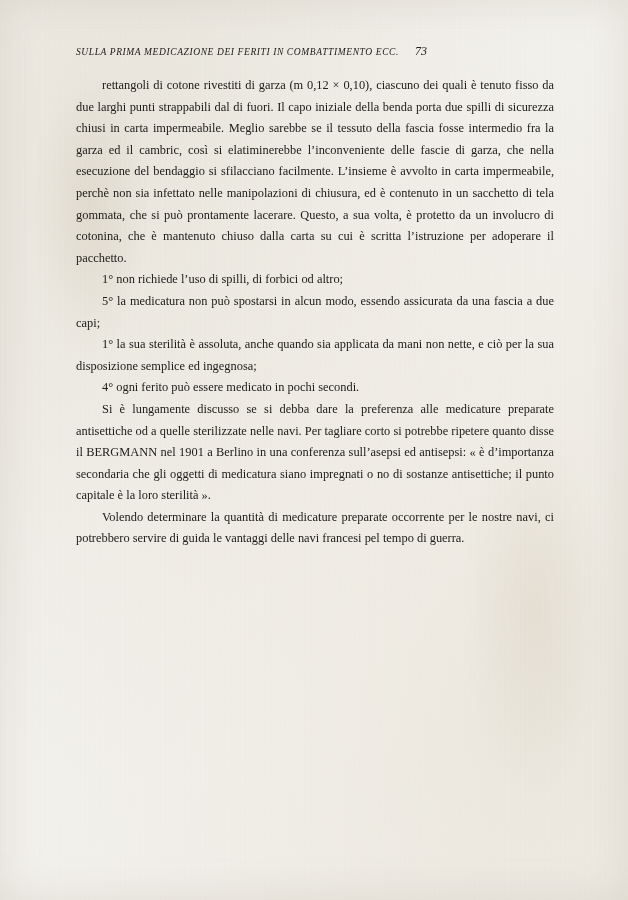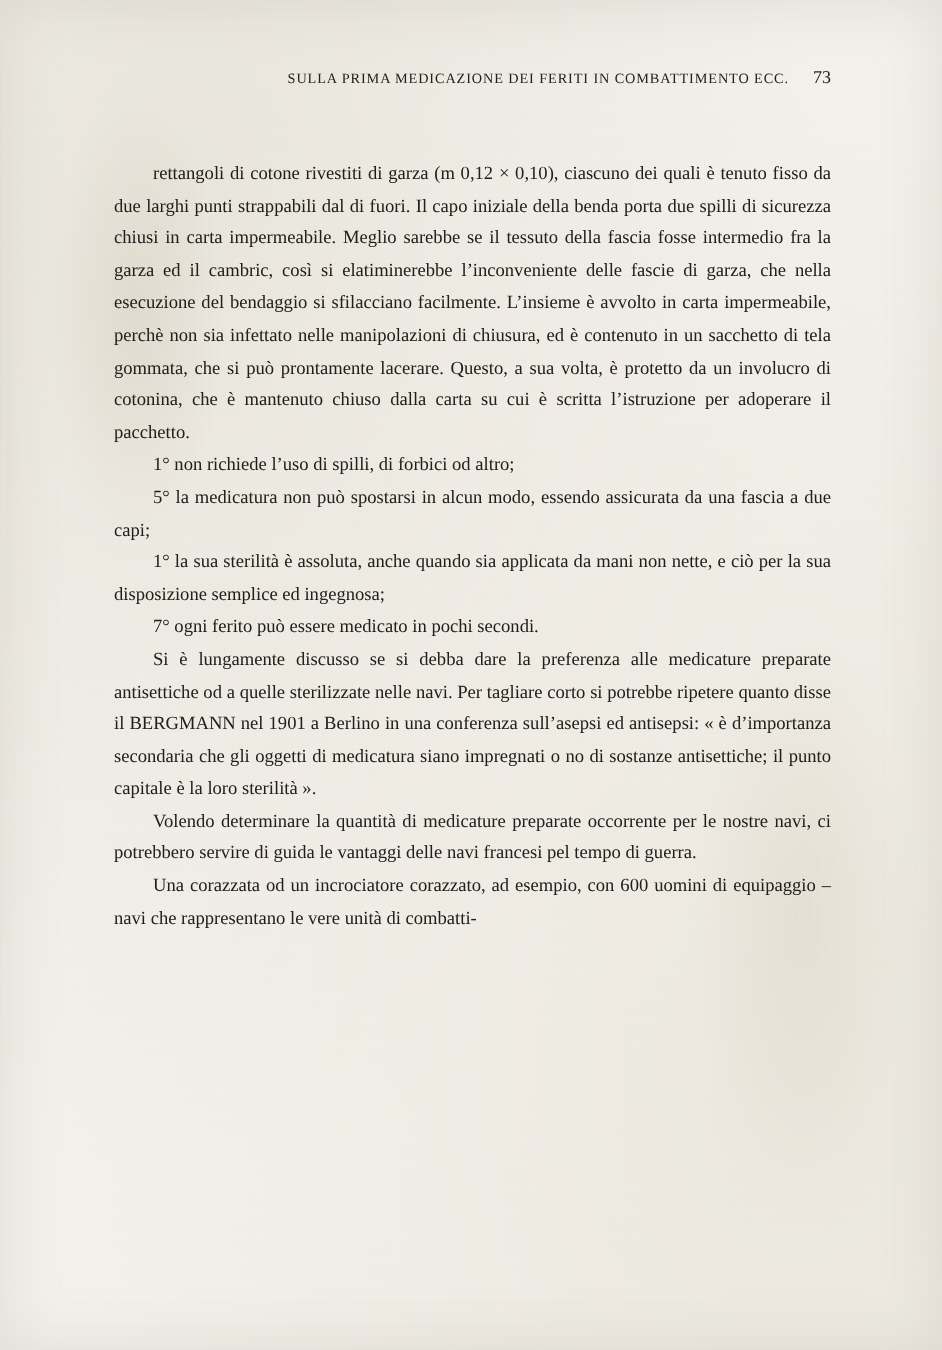--- a/index.html
+++ b/index.html
@@ -35,25 +35,25 @@
   .text-block {
     position: absolute;
     left: 76px;
     top: 44px;
     width: 478px;
   }
   .running-head {
     font-size: 9.5px;
     letter-spacing: 0.6px;
     color: #24201c;
-    text-align: right;
     font-variant: small-caps;
     white-space: nowrap;
-    margin-bottom: 46px;
+    margin-bottom: 16px;
     position: relative;
+    font-style: italic;
   }
   .running-head .rh-title {
     display: inline;
   }
   .running-head .rh-page {
     display: inline-block;
     margin-left: 16px;
     font-size: 12px;
     font-variant: normal;
     letter-spacing: 0;
@@ -104,23 +104,22 @@
 
     <div class="running-head">
       <span class="rh-title">SULLA PRIMA MEDICAZIONE DEI FERITI IN COMBATTIMENTO ECC.</span><span class="rh-page">73</span>
     </div>
 
     <div class="body-text">
       <p>rettangoli di cotone rivestiti di garza (m 0,12 × 0,10), ciascuno dei quali è tenuto fisso da due larghi punti strappabili dal di fuori. Il capo iniziale della benda porta due spilli di sicurezza chiusi in carta impermeabile. Meglio sarebbe se il tessuto della fascia fosse intermedio fra la garza ed il cambric, così si elatiminerebbe l’inconveniente delle fascie di garza, che nella esecuzione del bendaggio si sfilacciano facilmente. L’insieme è avvolto in carta impermeabile, perchè non sia infettato nelle manipolazioni di chiusura, ed è contenuto in un sacchetto di tela gommata, che si può prontamente lacerare. Questo, a sua volta, è protetto da un involucro di cotonina, che è mantenuto chiuso dalla carta su cui è scritta l’istruzione per adoperare il pacchetto.</p>
       <p>1° non richiede l’uso di spilli, di forbici od altro;</p>
       <p>5° la medicatura non può spostarsi in alcun modo, essendo assicurata da una fascia a due capi;</p>
       <p>1° la sua sterilità è assoluta, anche quando sia applicata da mani non nette, e ciò per la sua disposizione semplice ed ingegnosa;</p>
-      <p>7° ogni ferito può essere medicato in pochi secondi.</p>
+      <p>4° ogni ferito può essere medicato in pochi secondi.</p>
       <p>Si è lungamente discusso se si debba dare la preferenza alle medicature preparate antisettiche od a quelle sterilizzate nelle navi. Per tagliare corto si potrebbe ripetere quanto disse il BERGMANN nel 1901 a Berlino in una conferenza sull’asepsi ed antisepsi: « è d’importanza secondaria che gli oggetti di medicatura siano impregnati o no di sostanze antisettiche; il punto capitale è la loro sterilità ».</p>
       <p>Volendo determinare la quantità di medicature preparate occorrente per le nostre navi, ci potrebbero servire di guida le vantaggi delle navi francesi pel tempo di guerra.</p>
-      <p>Una corazzata od un incrociatore corazzato, ad esempio, con 600 uomini di equipaggio – navi che rappresentano le vere unità di combatti-</p>
     </div>
 
   </div>
 
   <div class="scan-noise"></div>
   <div class="edge-shade"></div>
 </div>
 
 </body></html>

